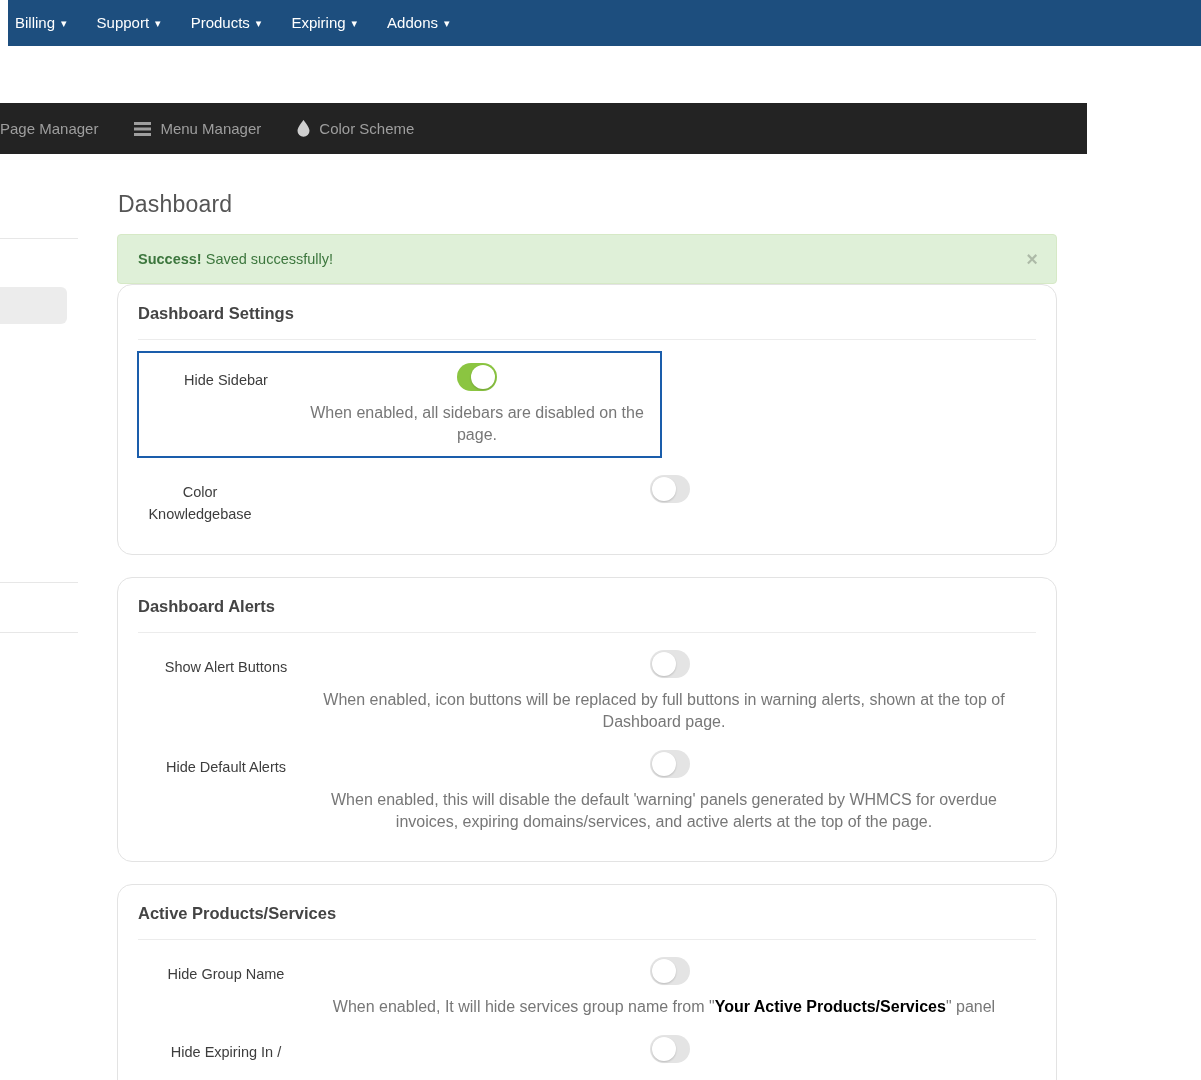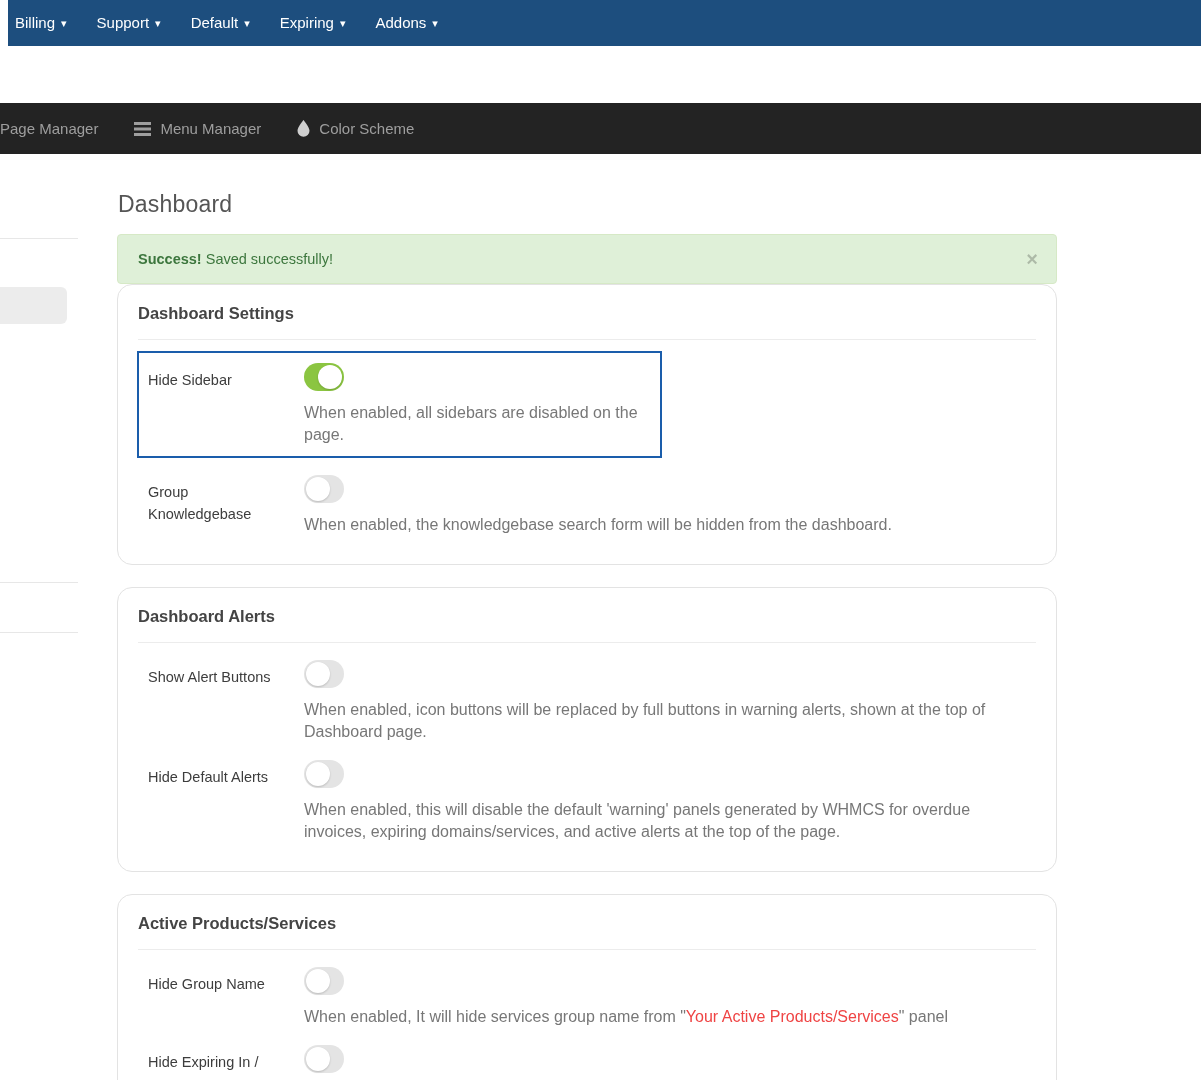--- a/index.html
+++ b/index.html
@@ -25,21 +25,21 @@
 
   
   .topnav { position:absolute; top:0; left:8px; width:1201px; height:46px;
     background:var(--nav-blue); }
   .topnav-inner { display:flex; height:46px; align-items:center; margin-left:-8px; }
   .nav-item { color:#fff; font-size:15px; padding:0 15px; line-height:46px;
     white-space:nowrap; cursor:pointer; }
   .caret { display:inline-block; margin-left:6px; font-size:11px; vertical-align:1px; }
 
   
-  .toolbar { position:absolute; top:103px; left:0; width:1201px; height:51px;
+  .toolbar { position:absolute; top:103px; left:0; width:1087px; height:51px;
     background:var(--bar-dark); }
   .toolbar-inner { display:flex; height:51px; align-items:center; }
   .tool-item { display:flex; align-items:center; color:var(--bar-text);
     font-size:15px; padding:0 18px; white-space:nowrap; cursor:pointer; }
   .tool-item:first-child { padding-left:0; }
   .tool-icon { margin-right:9px; display:inline-flex; }
 
   
   .side-line { position:absolute; left:0; width:78px; height:1px; background:#e7e7e7; }
   .side-active { position:absolute; left:0; top:287px; width:67px; height:37px;
@@ -58,28 +58,28 @@
   .alert-close { position:absolute; right:18px; top:14px; font-size:20px;
     font-weight:bold; color:#000; opacity:.22; cursor:pointer; line-height:1; }
 
   .card { background:#fff; border:1px solid var(--card-border); border-radius:15px;
     margin-bottom:22px; }
   .card-title { font-size:16.5px; font-weight:bold; color:var(--heading);
     padding:19px 20px 16px; }
   .card-divider { height:1px; background:var(--divider); margin:0 20px; }
   .card-body { padding-bottom:28px; }
 
-  .setting-row { display:flex; padding:17px 20px 0 30px; }
+  .setting-row { display:flex; padding:17px 20px 0 30px;text-align:center; }
   .setting-label { width:156px; color:var(--label); font-size:14.5px;
     line-height:1.5; padding-top:7px; flex-shrink:0; }
   .setting-label .narrow { display:block; max-width:104px; }
   .setting-control { flex:1; }
   .setting-help { color:var(--help); font-size:16px; line-height:22px;
     margin-top:7px; max-width:720px; }
-  .setting-help b { font-weight:normal; color:#ef4444; }
+  .setting-help b { font-weight:bold; color:#000000; }
 
   
   .setting-row.focused { border:2px solid var(--focus-blue); width:525px;
     margin:11px 0 0 19px; padding:10px 10px 10px 9px; }
 
   
   .toggle { width:40px; height:28px; border-radius:14px; position:relative;
     cursor:pointer; display:inline-block; }
   .toggle.on  { background:var(--green-toggle); }
   .toggle.off { background:var(--toggle-off); }
@@ -88,21 +88,21 @@
   .toggle.on  .knob { right:2px; }
   .toggle.off .knob { left:2px; }
 </style>
 </head>
 <body>
 
 <div class="topnav">
   <div class="topnav-inner">
     <div class="nav-item"><span>Billing</span><span class="caret">▾</span></div>
     <div class="nav-item"><span>Support</span><span class="caret">▾</span></div>
-    <div class="nav-item"><span>Default</span><span class="caret">▾</span></div>
+    <div class="nav-item"><span>Products</span><span class="caret">▾</span></div>
     <div class="nav-item"><span>Expiring</span><span class="caret">▾</span></div>
     <div class="nav-item"><span>Addons</span><span class="caret">▾</span></div>
   </div>
 </div>
 
 <div class="toolbar">
   <div class="toolbar-inner">
     <div class="tool-item">
       <span>Page Manager</span>
     </div>
@@ -147,25 +147,24 @@
     <div class="card-body">
       <div class="setting-row focused">
         <div class="setting-label">Hide Sidebar</div>
         <div class="setting-control">
           <div class="toggle on"><span class="knob"></span></div>
           <div class="setting-help">When enabled, all sidebars are disabled on the page.</div>
         </div>
       </div>
       <div class="setting-row">
         <div class="setting-label">
-            <span class="narrow">Group Knowledgebase</span>
+            <span class="narrow">Color Knowledgebase</span>
           </div>
         <div class="setting-control">
           <div class="toggle off"><span class="knob"></span></div>
-          <div class="setting-help">When enabled, the knowledgebase search form will be hidden from the dashboard.</div>
         </div>
       </div>
     </div>
   </div>
 
   <div class="card">
     <div class="card-title">Dashboard Alerts</div>
     <div class="card-divider"></div>
     <div class="card-body">
       <div class="setting-row">

